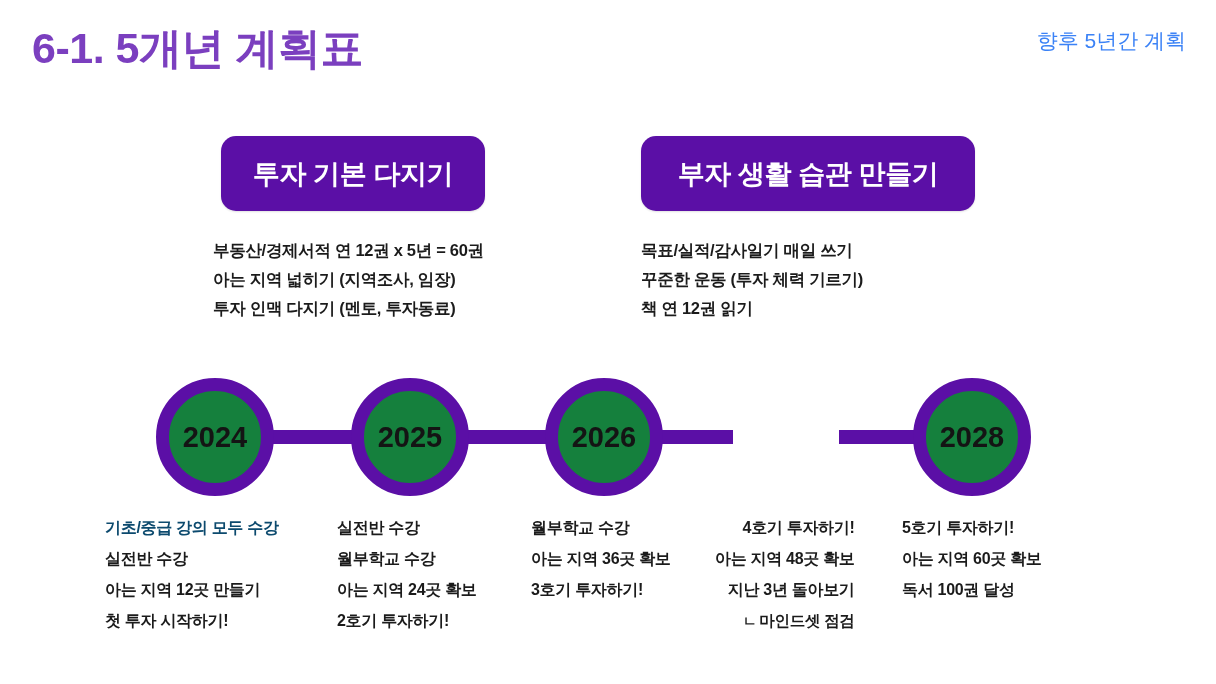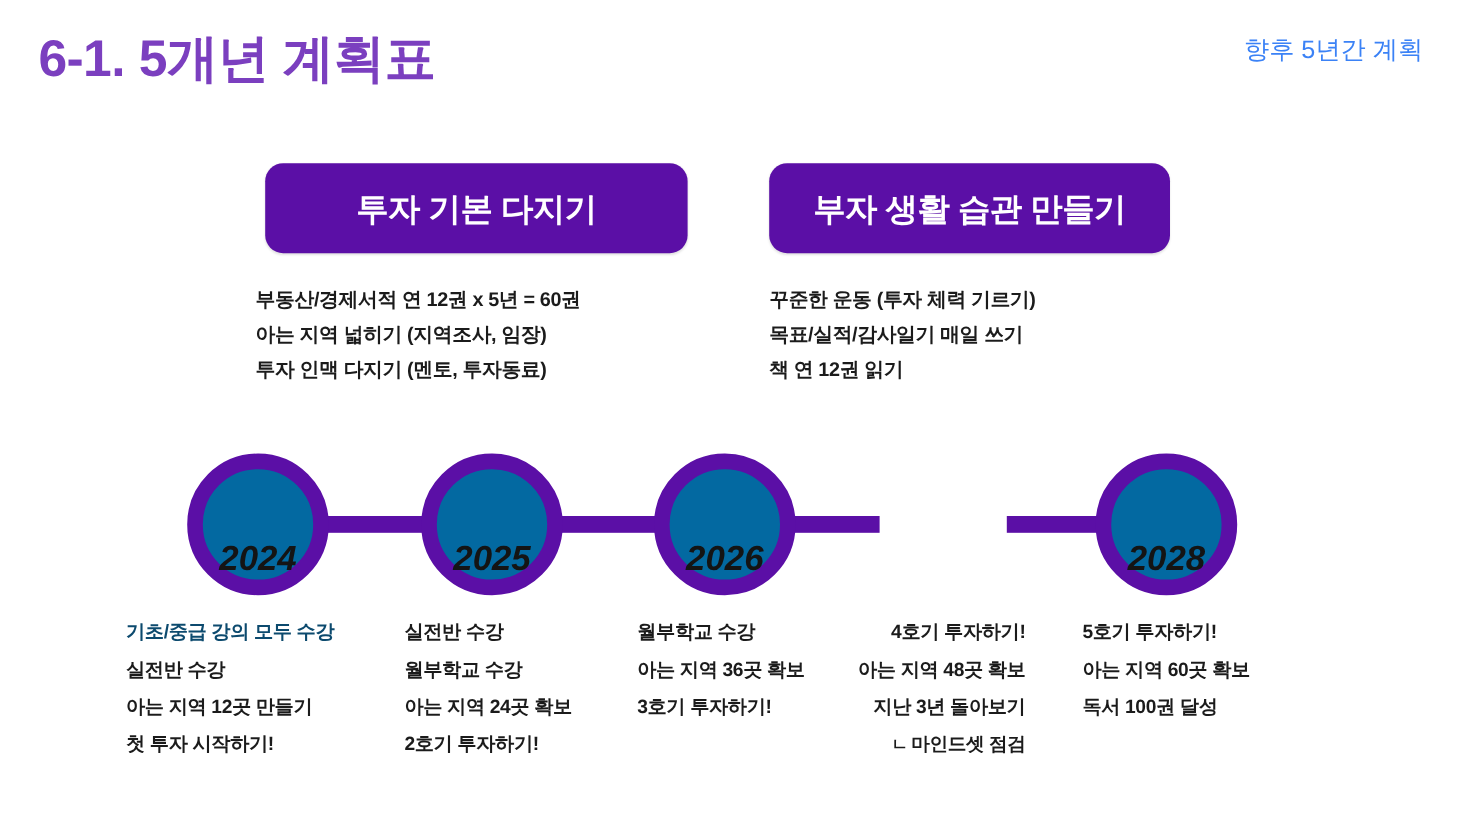--- a/index.html
+++ b/index.html
@@ -49,21 +49,21 @@
     justify-content: center;
     box-shadow: 0 1px 2px rgba(0,0,0,0.12);
   }
   .pill-label {
     color: #ffffff;
     font-size: 27px;
     font-weight: 700;
     letter-spacing: -0.4px;
     white-space: nowrap;
   }
-  #pill-0 { left: 221px; top: 136px; width: 352px; height: 75px; }
+  #pill-0 { left: 221px; top: 136px; width: 264px; height: 75px; }
   #pill-1 { left: 641px; top: 136px; width: 334px; height: 75px; }
 
   
   .goal-block {
     position: absolute;
     font-size: 16.5px;
     font-weight: 700;
     color: #1b1b1b;
     line-height: 29px;
     letter-spacing: -0.3px;
@@ -85,27 +85,26 @@
     top: 52px;
     height: 14px;
     background: #5B0FA6;
   }
   .year-node {
     position: absolute;
     top: 0;
     width: 118px;
     height: 118px;
     border-radius: 50%;
-    background: #0369a1;
+    background: #15803d;
     border: 13px solid #5B0FA6;
     box-sizing: border-box;
     display: flex;
-    align-items: flex-end;
+    align-items: center;
     justify-content: center;
-    font-style: italic;
   }
   .year-label {
     font-size: 29px;
     font-weight: 700;
     color: #141414;
     letter-spacing: 0px;
   }
 
   
   .year-detail {
@@ -144,22 +143,22 @@
       </div>
       <div class="goal-block" id="goal-block-0">
         <div class="line">부동산/경제서적 연 12권 x 5년 = 60권</div>
         <div class="line">아는 지역 넓히기 (지역조사, 임장)</div>
         <div class="line">투자 인맥 다지기 (멘토, 투자동료)</div>
       </div>
       <div class="pill" id="pill-1">
         <span class="pill-label">부자 생활 습관 만들기</span>
       </div>
       <div class="goal-block" id="goal-block-1">
+        <div class="line">목표/실적/감사일기 매일 쓰기</div>
         <div class="line">꾸준한 운동 (투자 체력 기르기)</div>
-        <div class="line">목표/실적/감사일기 매일 쓰기</div>
         <div class="line">책 연 12권 읽기</div>
       </div>
     </div>
 
   <div id="timeline">
       <div class="connector" style="left: 268px; width: 89px;"></div>
       <div class="connector" style="left: 463px; width: 88px;"></div>
       <div class="connector" style="left: 657px; width: 76px;"></div>
       <div class="connector" style="left: 839px; width: 80px;"></div>
       <div class="year-node" style="left: 156px;">

